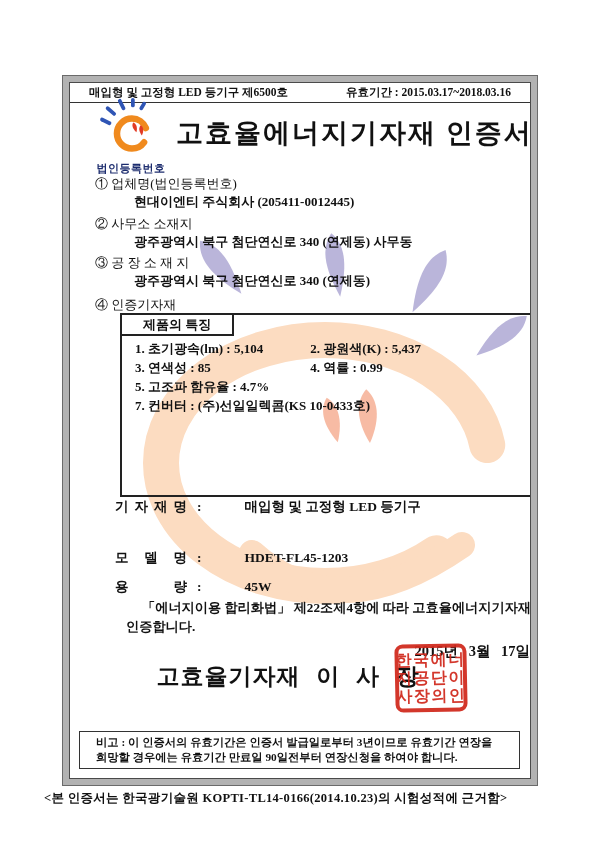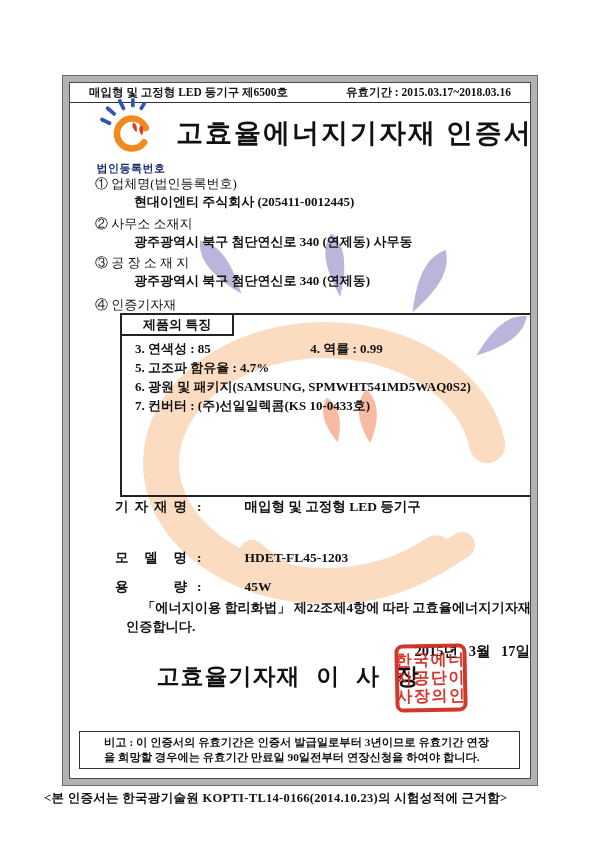--- a/index.html
+++ b/index.html
@@ -66,21 +66,21 @@
     position:absolute;left:325px;top:561px;width:72px;height:68px;box-sizing:border-box;
     border:4px solid #d0281c;border-radius:8px;display:flex;flex-direction:column;
     justify-content:center;align-items:center;color:#d0281c;
     font-size:16px;line-height:18px;font-weight:900;letter-spacing:1.5px;
     transform:rotate(-1.2deg);opacity:0.93;
   }
   .stamp span{white-space:nowrap;}
   
   .note{
     position:absolute;left:9px;top:648px;width:441px;height:38px;box-sizing:border-box;
-    border:1px solid #333;padding:3px 24px;font-size:11.3px;font-weight:600;line-height:15px;
+    border:1px solid #333;padding:3px 16px;font-size:11.3px;font-weight:600;line-height:15px;
   }
   
   .footer-line{position:absolute;left:44px;top:790px;font-size:12.5px;font-weight:600;
     letter-spacing:0.3px;white-space:nowrap;}
 </style>
 </head>
 <body>
 
 <div class="cert-frame">
   <div class="cert-inner">
@@ -139,25 +139,28 @@
       <div class="sec-label" style="top:132px">② 사무소 소재지</div>
       <div class="sec-value" style="top:150px">광주광역시 북구 첨단연신로 340 (연제동) 사무동</div>
       <div class="sec-label" style="top:171px">③ 공 장 소 재 지</div>
       <div class="sec-value" style="top:189px">광주광역시 북구 첨단연신로 340 (연제동)</div>
       <div class="sec-label" style="top:213px">④ 인증기자재</div>
 
       <div class="pbox">
         <div class="ptab">제품의 특징</div>
         <div class="pitems">
           <div>
+            <span class="pf-col1">1. 초기광속(lm) : 5,104</span>
+            <span>2. 광원색(K) : 5,437</span>
+          </div>
+          <div>
             <span class="pf-col1">3. 연색성 : 85</span>
             <span>4. 역률 : 0.99</span>
           </div>
           <div>5. 고조파 함유율 : 4.7%</div>
-          <div>6. 광원 및 패키지(SAMSUNG, SPMWHT541MD5WAQ0S2)</div>
           <div>7. 컨버터 : (주)선일일렉콤(KS 10-0433호)</div>
         </div>
       </div>
 
       <div class="frow" style="top:394px">
         <span class="flabel">기 자 재 명</span><span class="fcolon">:</span><span class="fvalue">매입형 및 고정형 LED 등기구</span>
       </div>
       <div class="frow" style="top:445px">
         <span class="flabel">모 델 명</span><span class="fcolon">:</span><span class="fvalue">HDET-FL45-1203</span>
       </div>

